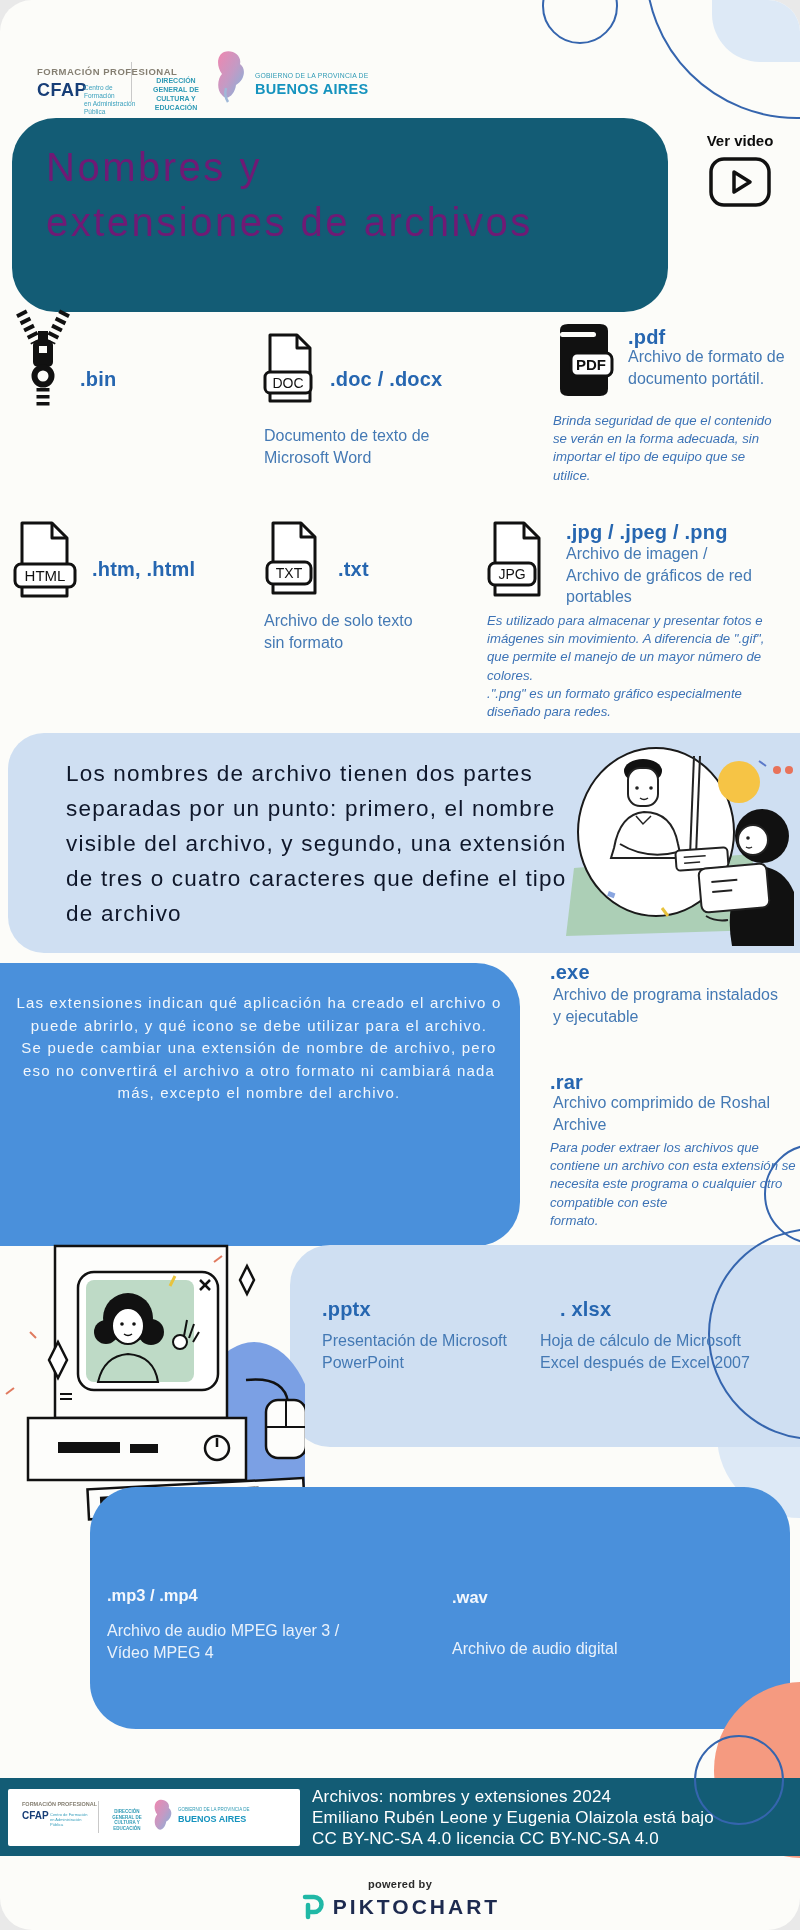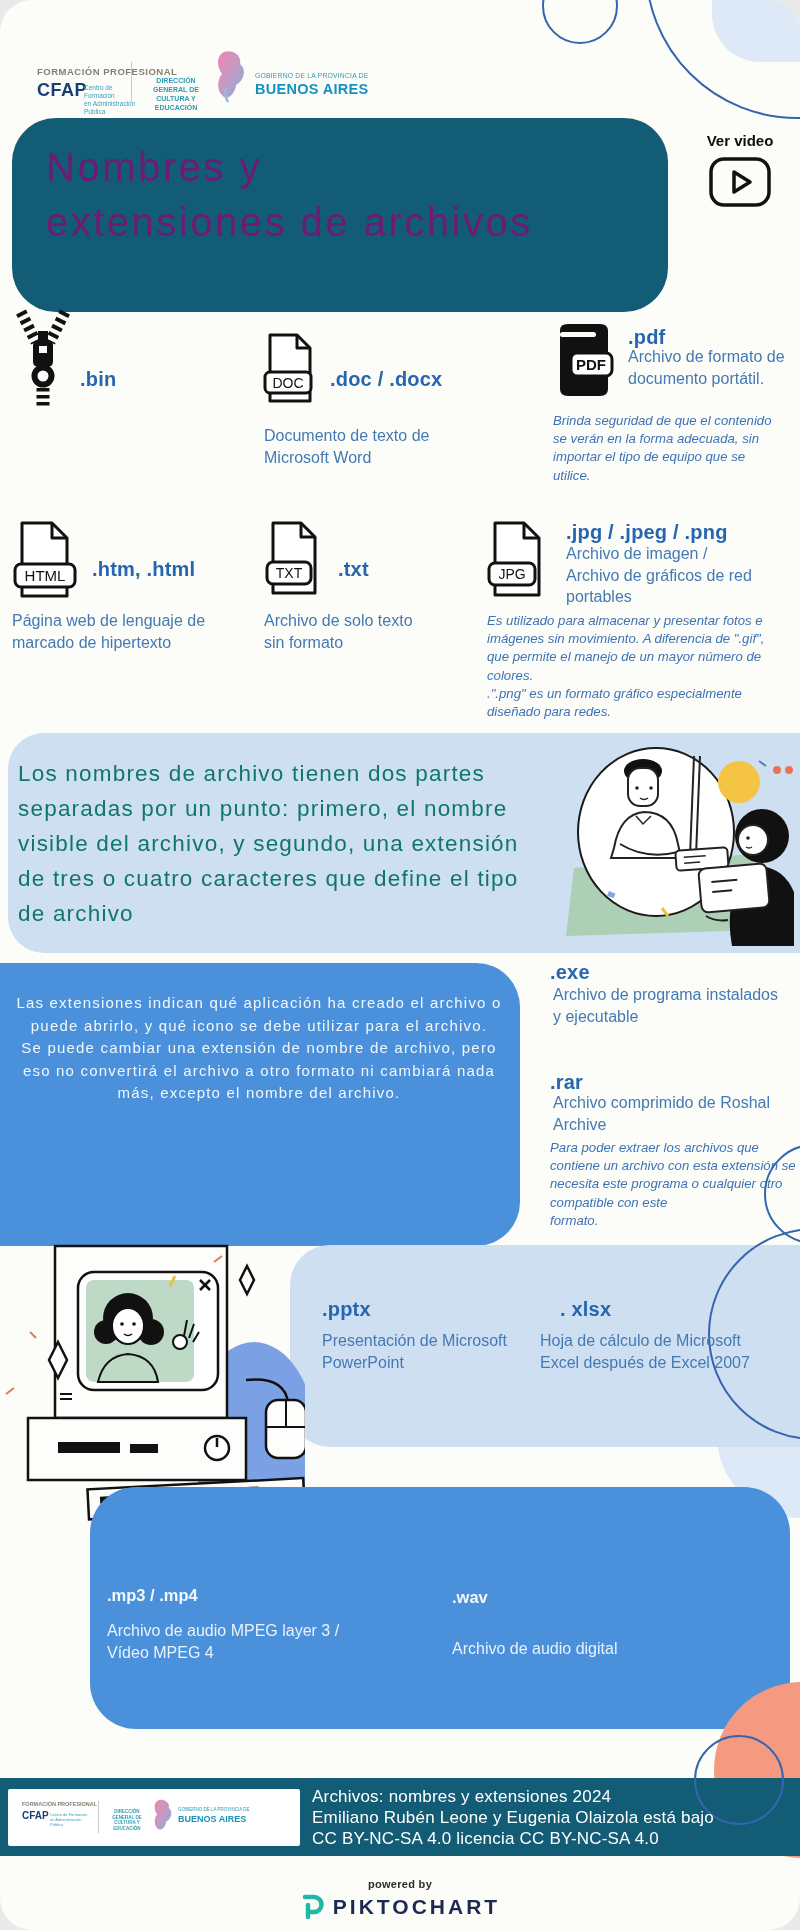--- a/index.html
+++ b/index.html
@@ -18,21 +18,21 @@
   
   .hero{background:#135c75;border-radius:44px;}
   .hero-title{font-size:40px;color:#701a75;letter-spacing:2.5px;line-height:1.38;font-weight:400;}
   .vervideo{font-size:15px;font-weight:bold;color:#0d0d0d;text-align:center;}
   
   .ext{font-size:20px;font-weight:bold;color:#2666b0;letter-spacing:.2px;}
   .desc{font-size:16px;color:#4479b4;line-height:1.35;}
   .note{font-size:13.2px;font-style:italic;color:#3d73b6;line-height:1.38;}
   
   .callout-light{background:#cfdff2;border-radius:36px 0 0 36px;}
-  .callout-light-txt{font-size:22.5px;color:#0f766e;letter-spacing:1.2px;line-height:1.55;}
+  .callout-light-txt{font-size:22.5px;color:#0f172a;letter-spacing:1.2px;line-height:1.55;margin-left:48px;}
   .callout-blue{background:#4a90db;border-radius:0 44px 44px 0;}
   .callout-blue-txt{font-size:15px;color:#f2f7fc;letter-spacing:1.2px;line-height:1.5;text-align:center;}
   .block-light{background:#cfdff2;border-radius:40px 0 0 40px;}
   .block-blue{background:#4a90db;border-radius:46px;}
   .w-ext{font-size:16.5px;font-weight:bold;color:#f4f8fd;}
   .w-desc{font-size:16px;color:#eaf2fb;line-height:1.4;}
   
   .circ-o{border:2px solid #3565ae;border-radius:50%;}
   .disc-light{background:#dde9f6;border-radius:50%;}
   .blob-tr{background:#dde9f6;border-radius:0 0 0 48px;}
@@ -126,22 +126,20 @@
 importar el tipo de equipo que se
 utilice.</div>
 
   <svg class="abs" style="left:12px;top:520px;" width="66" height="80" viewBox="0 0 66 80">
     <path d="M10 3 h30 l15 15 v58 h-45 z" fill="#fff" stroke="#111" stroke-width="3" stroke-linejoin="round"></path>
     <path d="M40 3 v15 h15" fill="none" stroke="#111" stroke-width="3" stroke-linejoin="round"></path>
     <rect x="3" y="44" width="60" height="23" rx="6" fill="#fff" stroke="#111" stroke-width="3"></rect>
     <text x="33" y="61" text-anchor="middle" font-size="15" fill="#111">HTML</text>
   </svg>
   <div class="abs ext" style="left:92px;top:558px;">.htm, .html</div>
-  <div class="abs desc pl" style="left:12px;top:610px;width:230px;">Página web de lenguaje de
-marcado de hipertexto</div>
 
   <svg class="abs" style="left:264px;top:520px;" width="56" height="76" viewBox="0 0 56 76">
     <path d="M9 3 h28 l14 14 v56 h-42 z" fill="#fff" stroke="#111" stroke-width="3" stroke-linejoin="round"></path>
     <path d="M37 3 v14 h14" fill="none" stroke="#111" stroke-width="3" stroke-linejoin="round"></path>
     <rect x="3" y="42" width="44" height="22" rx="6" fill="#fff" stroke="#111" stroke-width="3"></rect>
     <text x="25" y="58" text-anchor="middle" font-size="14" fill="#111">TXT</text>
   </svg>
   <div class="abs ext" style="left:338px;top:558px;">.txt</div>
   <div class="abs desc pl" style="left:264px;top:610px;width:200px;">Archivo de solo texto
 sin formato</div>

